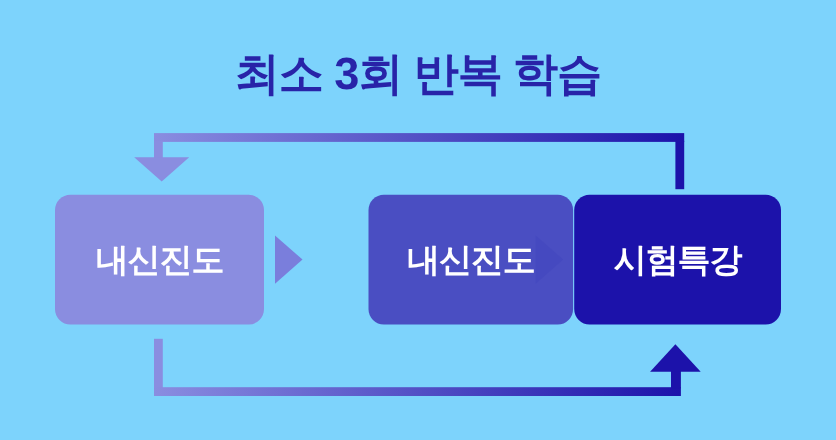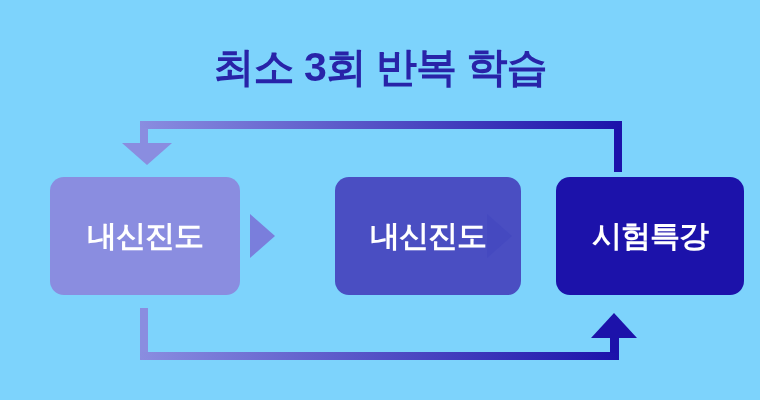--- a/index.html
+++ b/index.html
@@ -35,21 +35,21 @@
     display: flex;
     align-items: center;
     justify-content: center;
     color: #ffffff;
     font-size: 30px;
     font-weight: 700;
     letter-spacing: -1px;
   }
   .box-1 { left: 50px;  width: 190px; background: #8a8de0; }
   .box-2 { left: 288px; width: 186px; background: #4a4ec2; margin-left: 47px; }
-  .box-3 { left: 522px; width: 188px; background: #1c12aa; margin-left: 34px; }
+  .box-3 { left: 522px; width: 188px; background: #1c12aa; }
 
   
   .chevron {
     position: absolute;
     top: 214px;
     width: 0;
     height: 0;
     border-top: 22px solid transparent;
     border-bottom: 22px solid transparent;
   }

